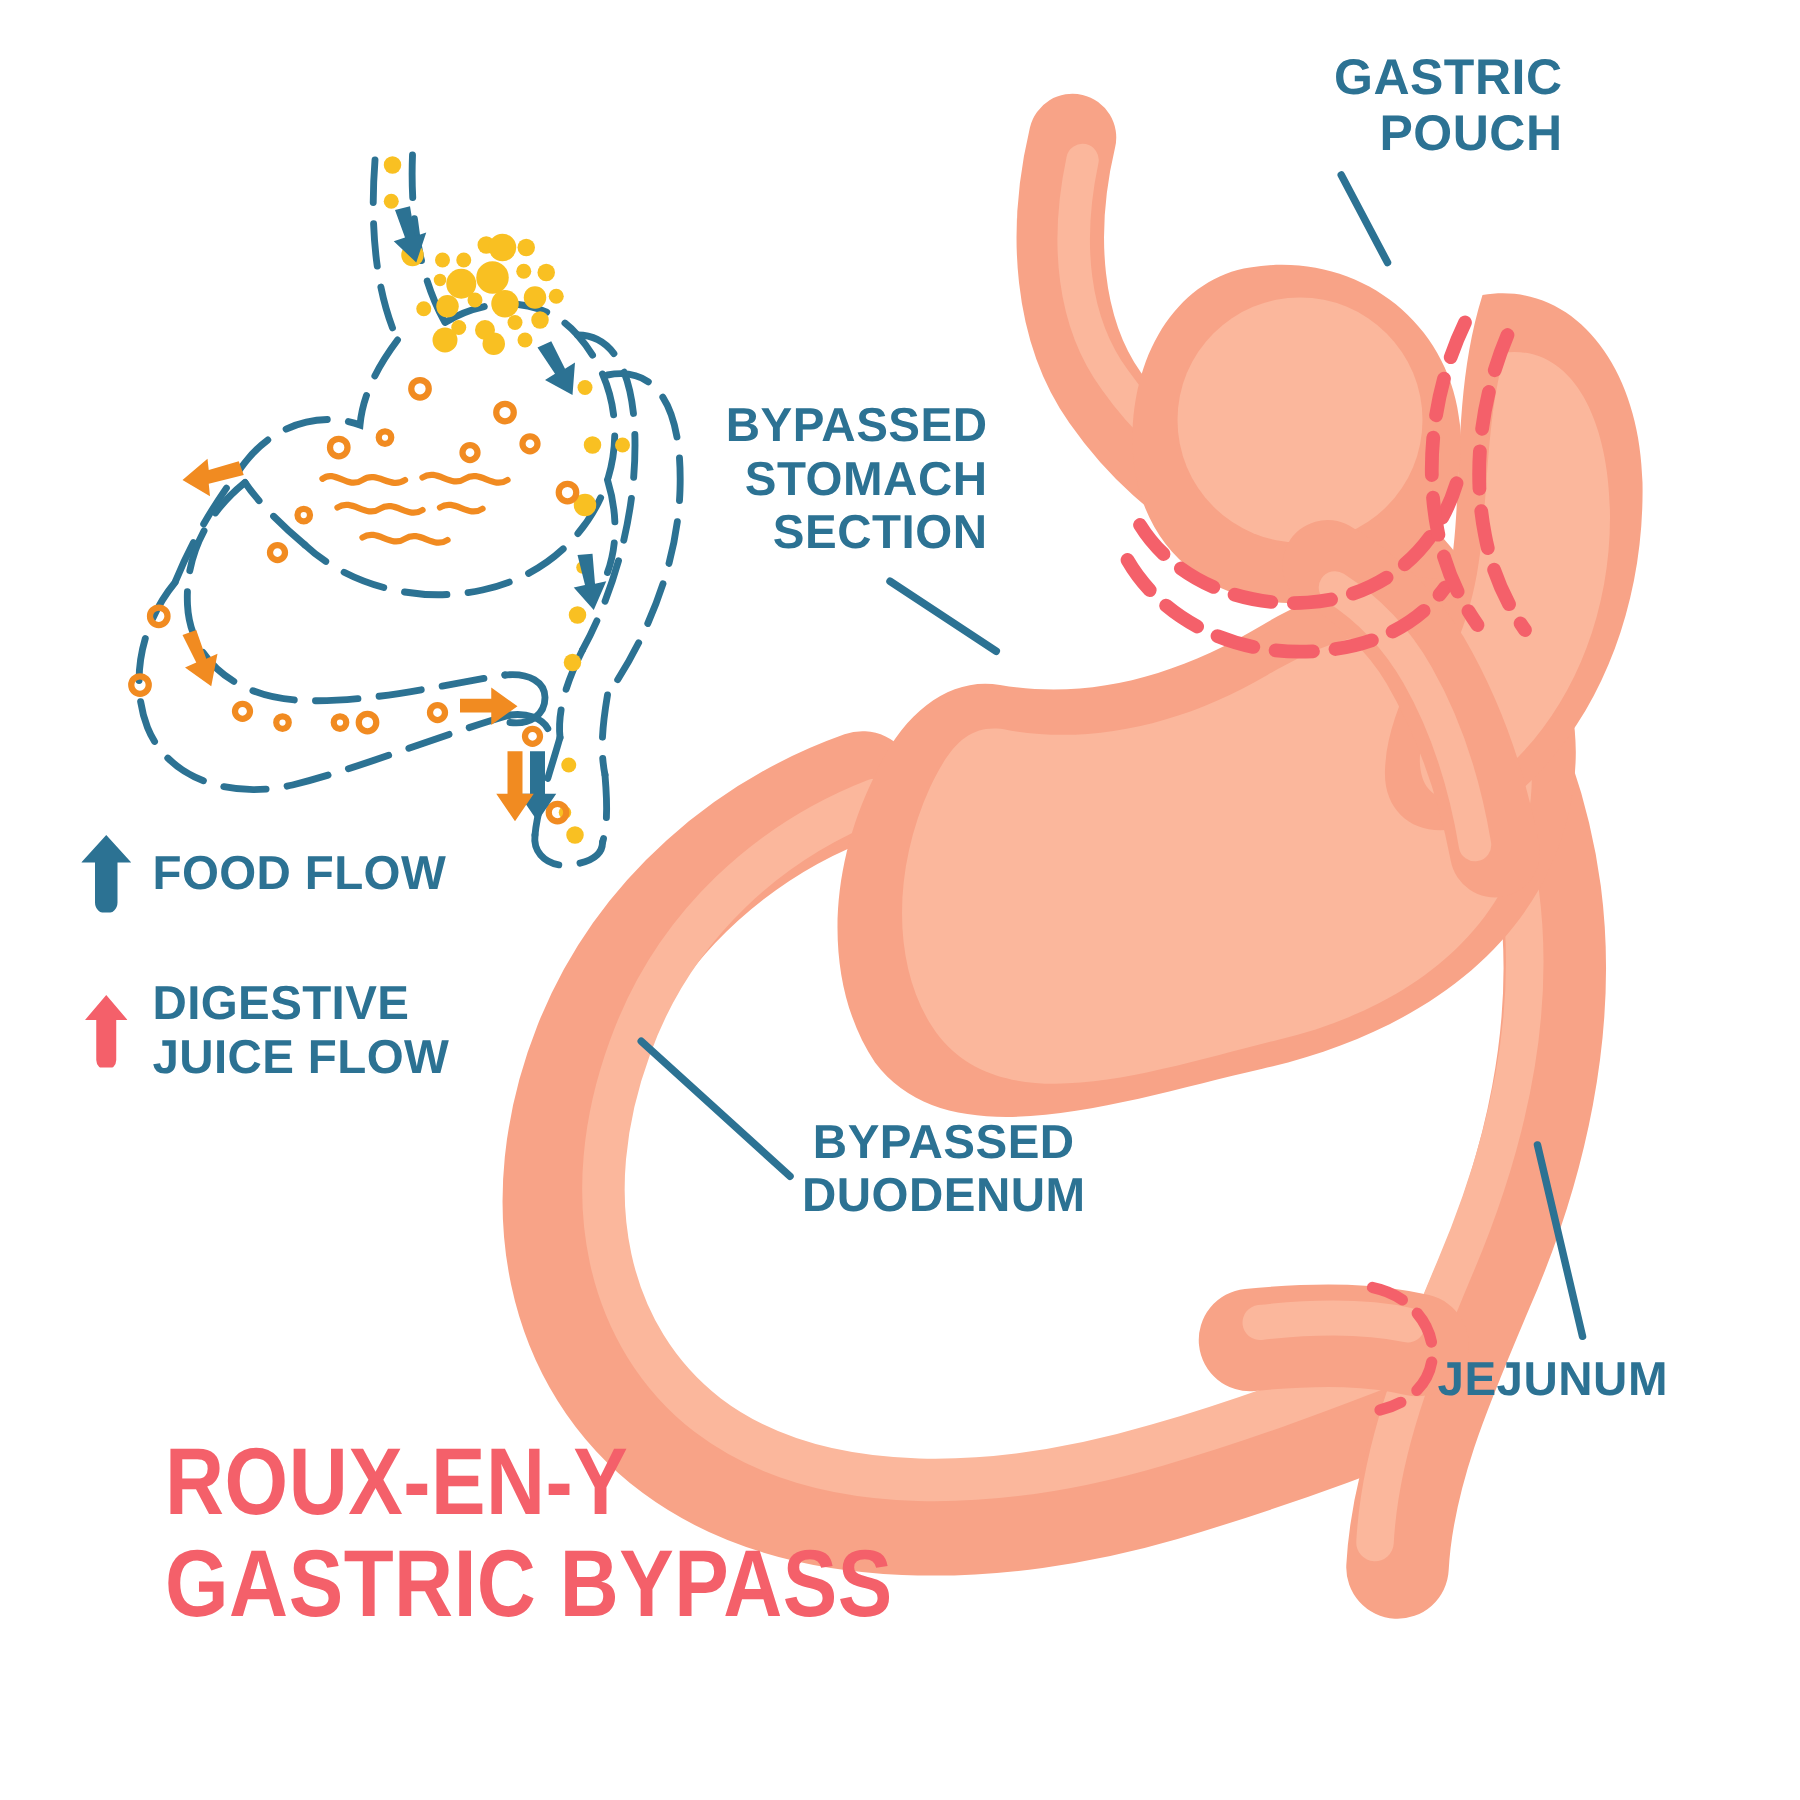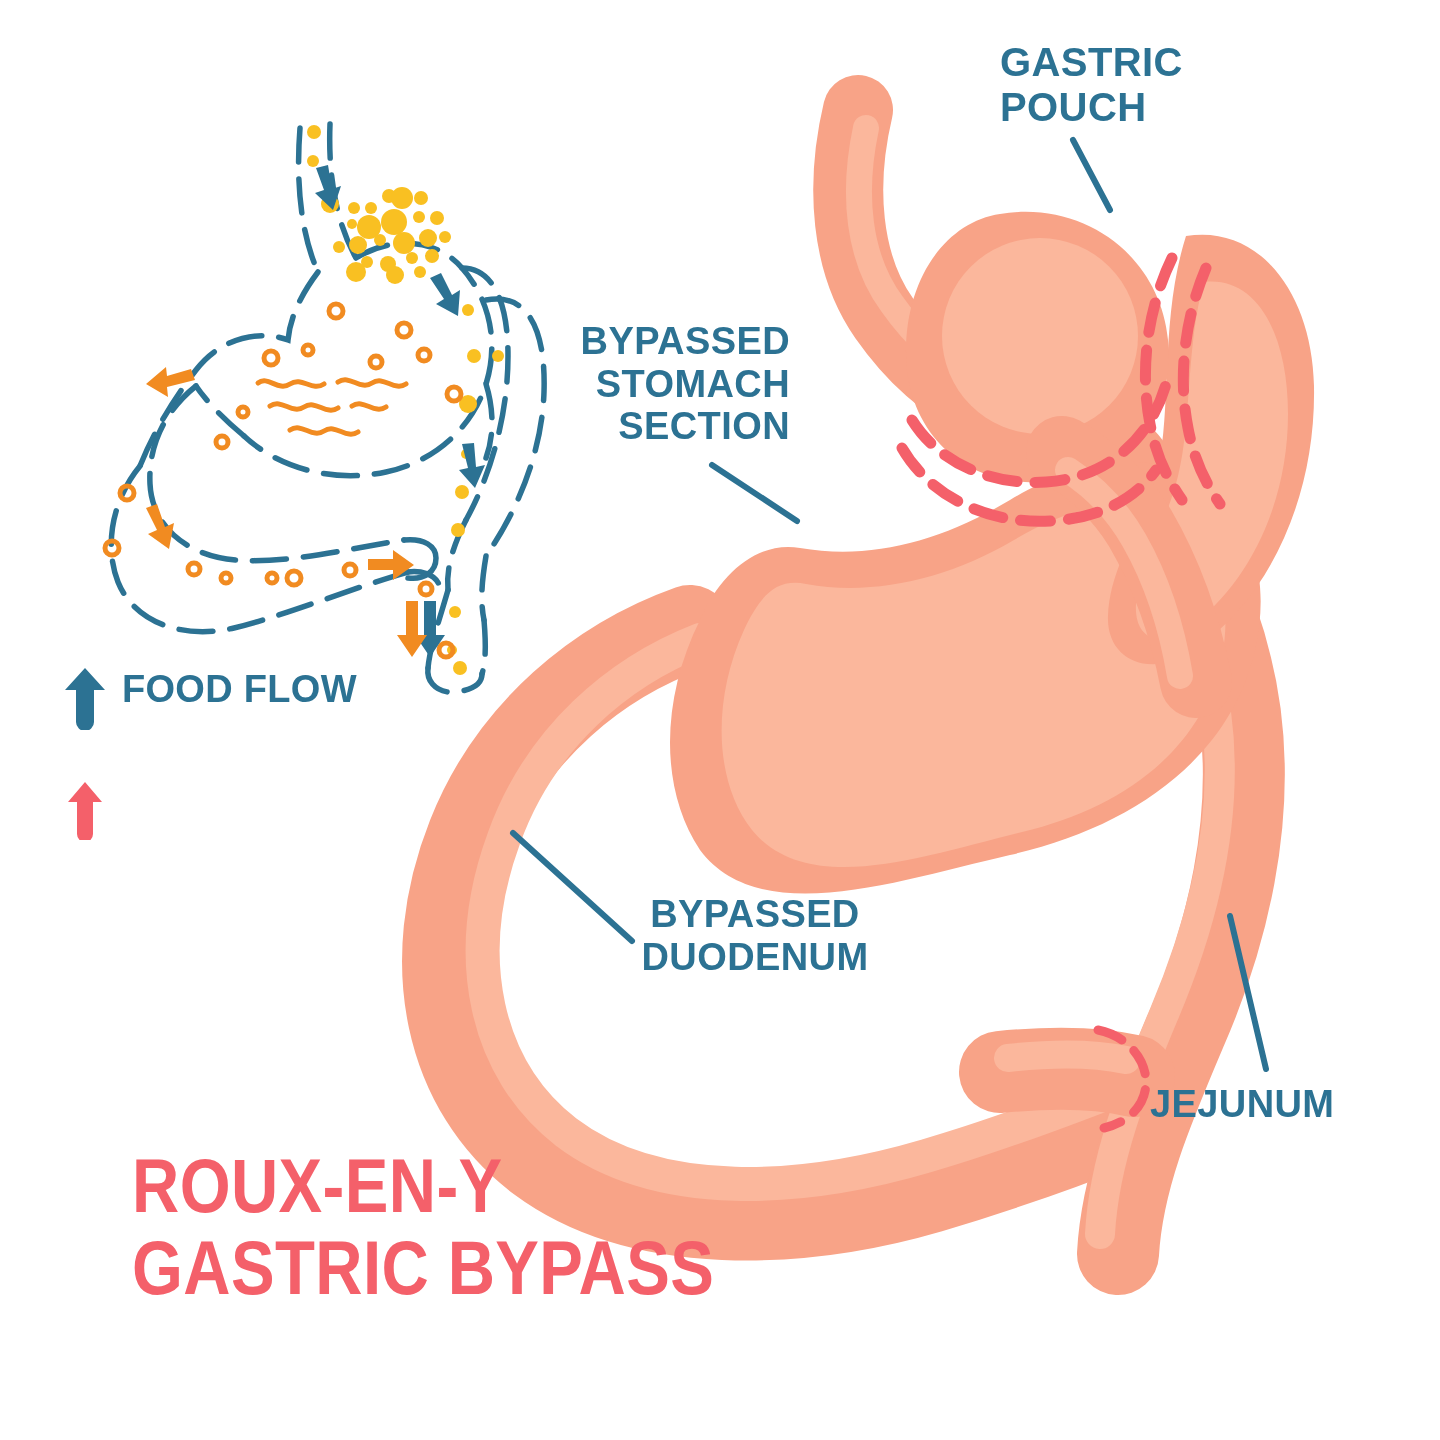--- a/index.html
+++ b/index.html
@@ -27,21 +27,21 @@
     position: absolute;
     color: #2c7293;
     font-weight: 700;
     letter-spacing: 0.4px;
     line-height: 1.12;
     white-space: pre-line;
   }
   .lbl-gastric-pouch {
     left: 1000px; top: 40px;
     width: 250px;
-    text-align: left;
+    text-align: right;
     font-size: 40px;
   }
   .lbl-bypassed-stomach {
     left: 520px; top: 320px;
     width: 270px;
     text-align: right;
     font-size: 38px;
   }
   .lbl-bypassed-duodenum {
     left: 600px; top: 893px;
@@ -56,21 +56,21 @@
     font-size: 38px;
   }
   .legend {
     position: absolute;
     left: 62px;
     top: 668px;
     width: 400px;
   }
   .legend-row {
     display: flex;
-    align-items: flex-start;
+    align-items: center;
     margin-bottom: 52px;
   }
   .legend-ico {
     width: 46px;
     flex: 0 0 46px;
     display: flex;
     justify-content: center;
     align-items: center;
   }
   .legend-text {
@@ -397,20 +397,22 @@
       </span>
       <span class="legend-text">FOOD FLOW</span>
     </div>
 
     <div class="legend-row">
       <span class="legend-ico">
         <svg width="34" height="58" viewBox="0 0 34 58" xmlns="http://www.w3.org/2000/svg">
           <path d="M17 0 L34 20 L25 20 L25 52 A6 6 0 0 1 9 52 L9 20 L0 20 Z" fill="#f4606a"></path>
         </svg>
       </span>
+      <span class="legend-text">DIGESTIVE
+JUICE FLOW</span>
     </div>
 
   </div>
 
   <div class="title">ROUX-EN-Y
 GASTRIC BYPASS</div>
 
 </div>
 
 </body></html>

